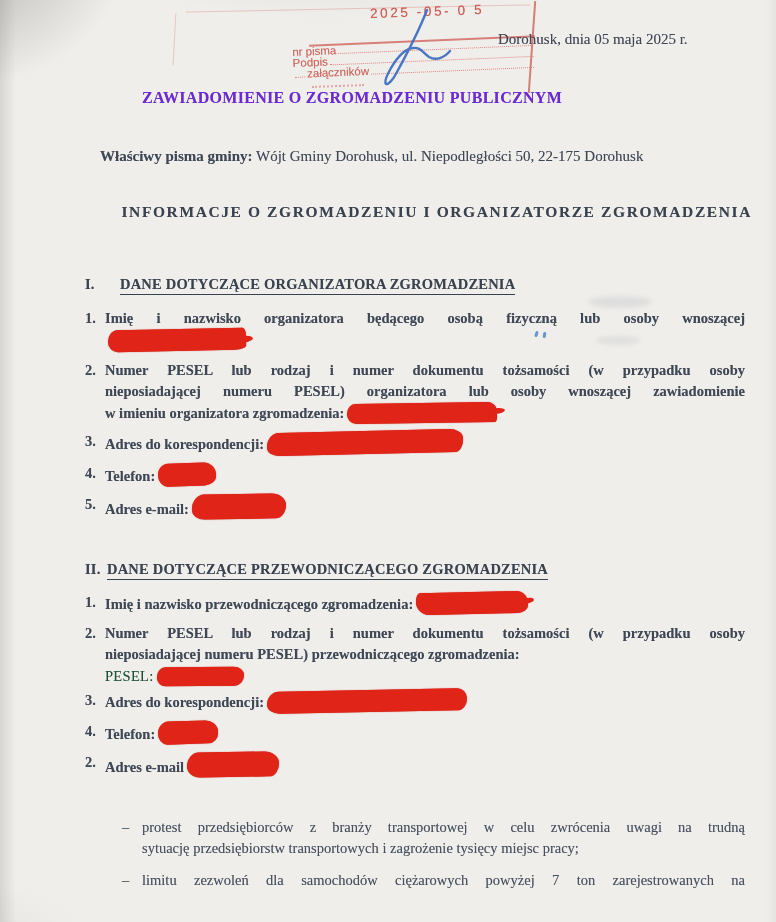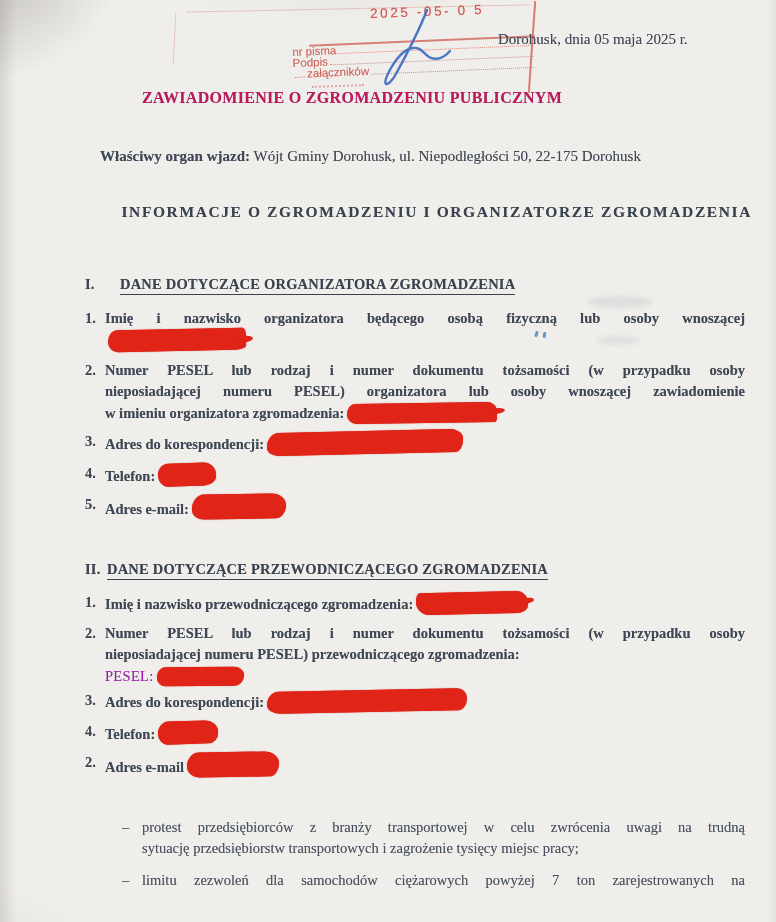--- a/index.html
+++ b/index.html
@@ -44,40 +44,40 @@
   .speck{position:absolute;width:2.6px;height:6px;background:#4e86c9;border-radius:2px;opacity:.85;}
   .speck.s1{left:535px;top:331px;transform:rotate(18deg);}
   .speck.s2{left:543px;top:332px;transform:rotate(10deg);}
   .smudge{position:absolute;border-radius:50%;filter:blur(2px);}
   .smudge.m1{left:588px;top:296px;width:64px;height:12px;background:rgba(130,140,155,.16);}
   .smudge.m2{left:596px;top:336px;width:44px;height:9px;background:rgba(130,140,155,.14);}
 
   
   .dateline{position:absolute;left:498px;top:31px;font-size:15px;}
   .title{position:absolute;left:0;top:89px;width:704px;text-align:center;
-    font-size:16px;font-weight:700;letter-spacing:.3px;color:#be185d;}
+    font-size:16px;font-weight:700;letter-spacing:.3px;color:#6d28d9;}
   .orgline{position:absolute;left:100px;top:148px;right:30px;font-size:15px;}
   .orgline .b{font-weight:700;}
   .subtitle{position:absolute;left:92px;right:24px;top:203px;text-align:right;
     font-size:15.5px;font-weight:700;letter-spacing:1.6px;color:#39424f;}
 
   
   .flow{position:absolute;left:85px;top:262px;width:660px;font-size:14.5px;line-height:21.5px;}
   .sec{margin-top:12px;}
   .sec.gap{margin-top:38px;}
   .shead{margin-bottom:12px;font-weight:700;letter-spacing:.2px;color:#39424f;white-space:nowrap;}
   .snum{display:inline-block;}
   .stitle{border-bottom:1.6px solid #39424f;padding-bottom:2px;}
   .item{position:relative;padding-left:20px;margin-bottom:7px;font-weight:700;}
   .item.mt5{margin-top:5px;}
   .item.mtm4{margin-top:-4px;}
   .inum{position:absolute;left:0;top:0;}
   .jline{text-align:justify;text-align-last:justify;}
   .lline{text-align:left;}
-  .pesel{font-weight:400;color:#a21caf;letter-spacing:.3px;}
+  .pesel{font-weight:400;color:#14532d;letter-spacing:.3px;}
   .bullet{position:relative;padding-left:57px;margin-bottom:10px;font-weight:400;color:#46505e;}
   .bdash{position:absolute;left:37px;top:0;}
 
   
   .redact{display:inline-block;position:relative;background:#e02418;
     box-shadow:0 0 1px #c81d12;vertical-align:-5px;margin-left:3px;}
   .r-a{width:138px;height:22px;border-radius:11px 4px 13px 11px/13px 8px 5px 12px;transform:rotate(-1.2deg);}
   .r-a::after{content:"";position:absolute;right:-7px;top:38%;width:15px;height:7px;background:#e02418;
     border-radius:40% 70% 70% 40%/50% 60% 50% 50%;transform:rotate(-8deg);}
   .r-b{width:150px;height:20px;border-radius:10px 12px 3px 11px/12px 10px 6px 11px;transform:rotate(-.8deg);}
@@ -126,21 +126,21 @@
     </svg>
   </div>
 
   <div class="speck s1"></div>
   <div class="speck s2"></div>
   <div class="smudge m1"></div>
   <div class="smudge m2"></div>
 
   <div class="dateline">Dorohusk, dnia 05 maja 2025 r.</div>
   <div class="title">ZAWIADOMIENIE O ZGROMADZENIU PUBLICZNYM</div>
-  <div class="orgline"><span class="b">Właściwy organ wjazd:</span><span> Wójt Gminy Dorohusk, ul. Niepodległości 50, 22-175 Dorohusk</span></div>
+  <div class="orgline"><span class="b">Właściwy pisma gminy:</span><span> Wójt Gminy Dorohusk, ul. Niepodległości 50, 22-175 Dorohusk</span></div>
   <div class="subtitle">INFORMACJE O ZGROMADZENIU I ORGANIZATORZE ZGROMADZENIA</div>
 
   <div class="flow">
 
     <div class="sec">
       <div class="shead">
         <span class="snum" style="width:35px">I.</span><span class="stitle">DANE DOTYCZĄCE ORGANIZATORA ZGROMADZENIA</span>
       </div>
       <div class="item">
         <span class="inum">1.</span>

